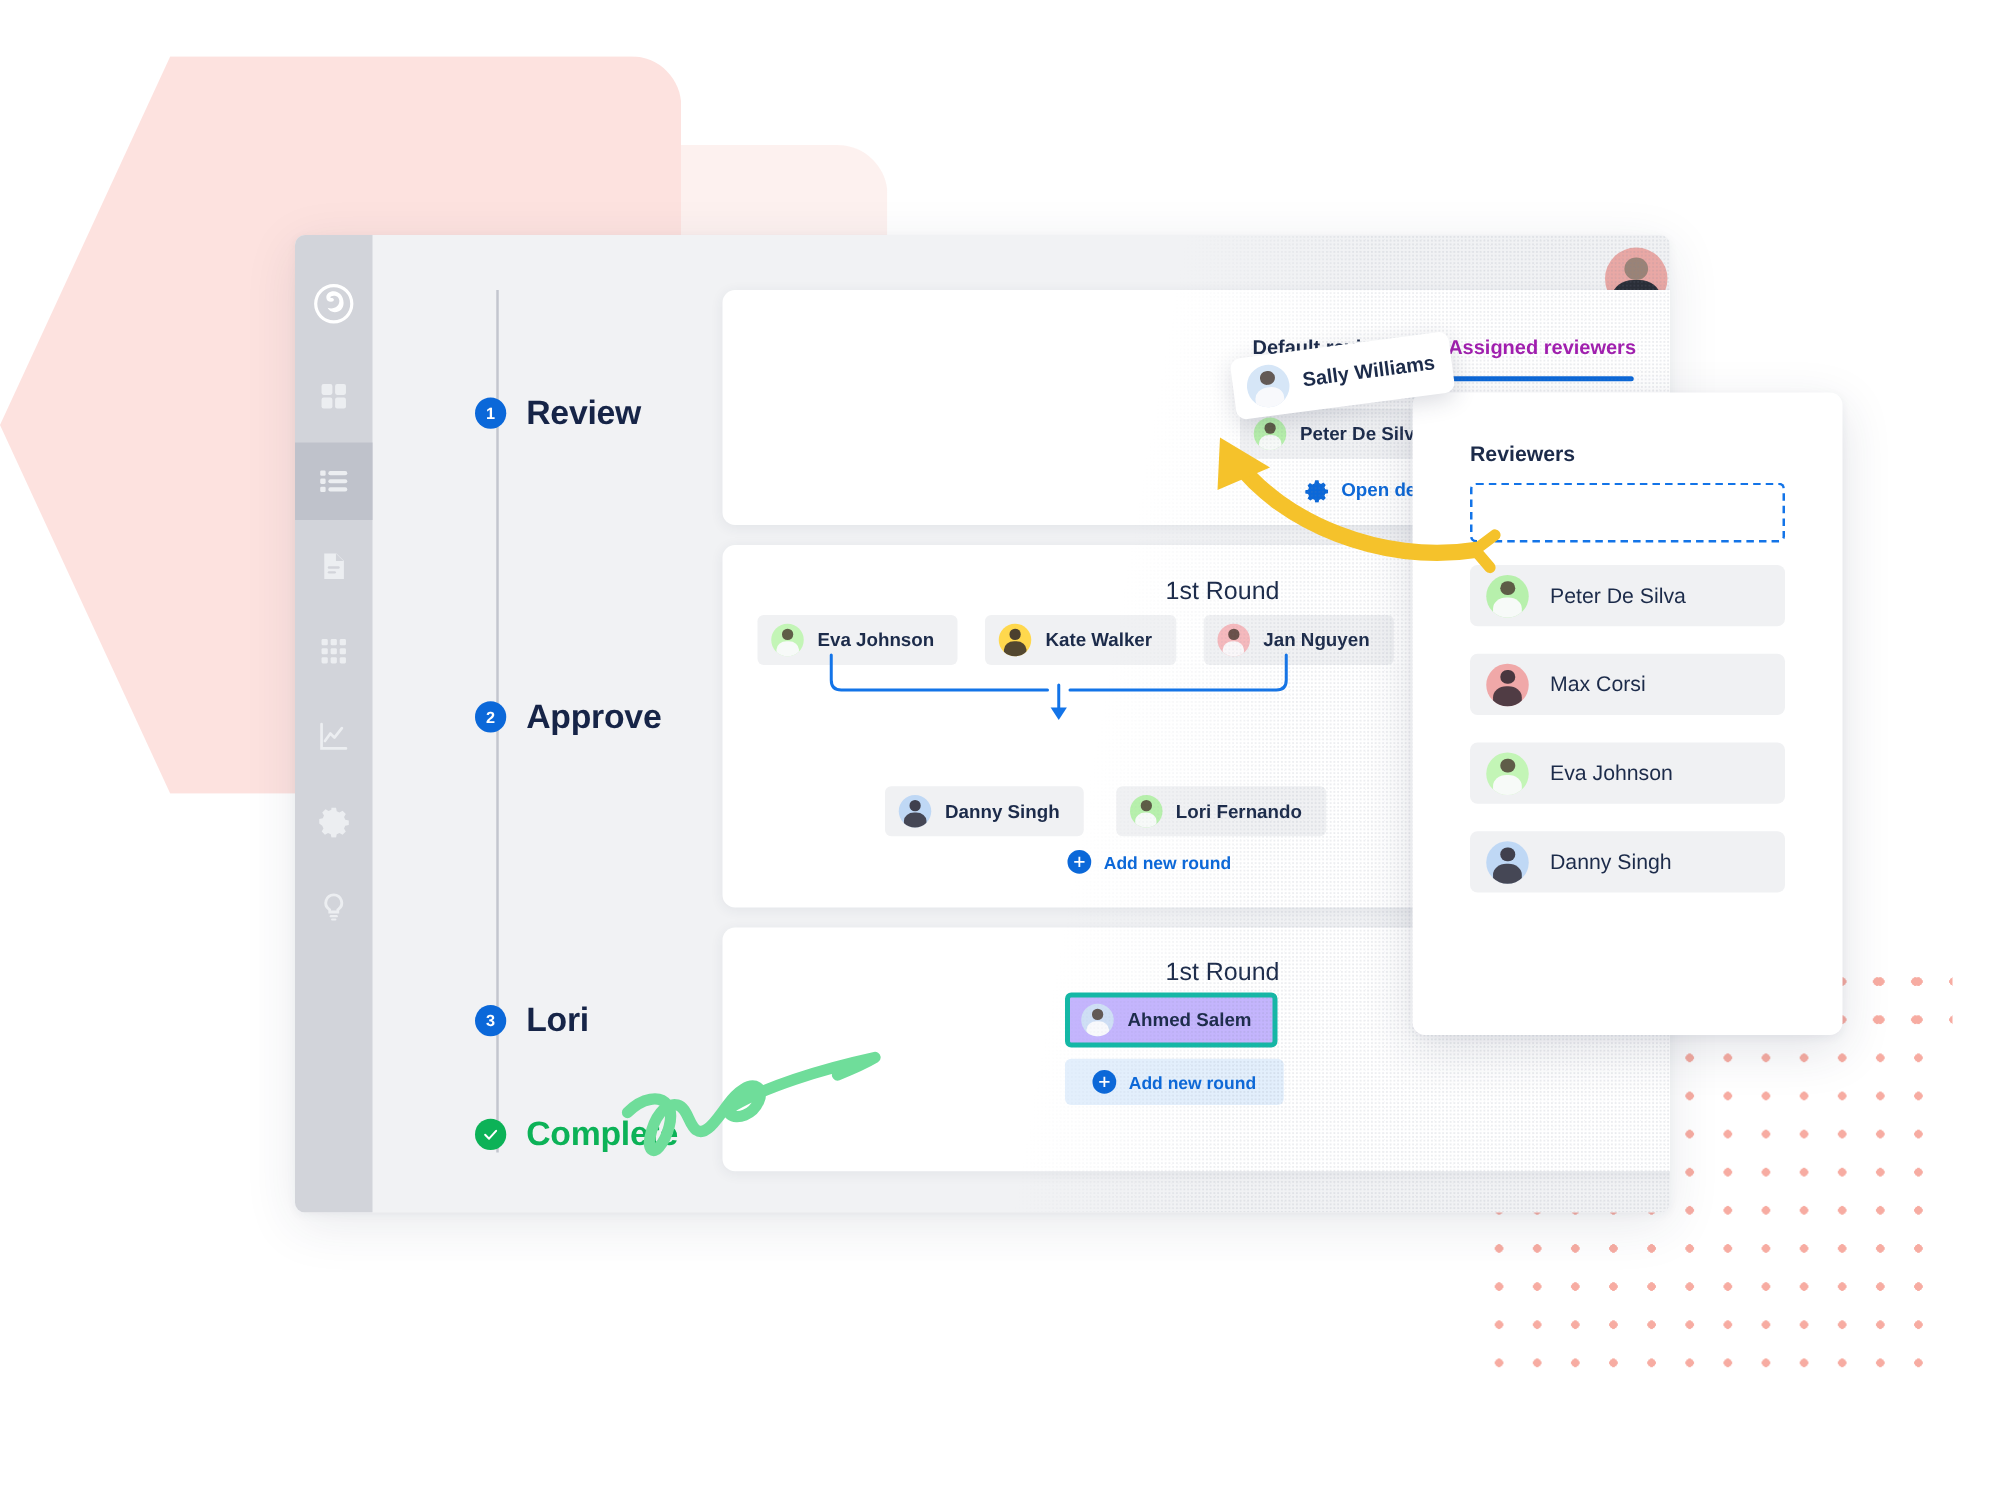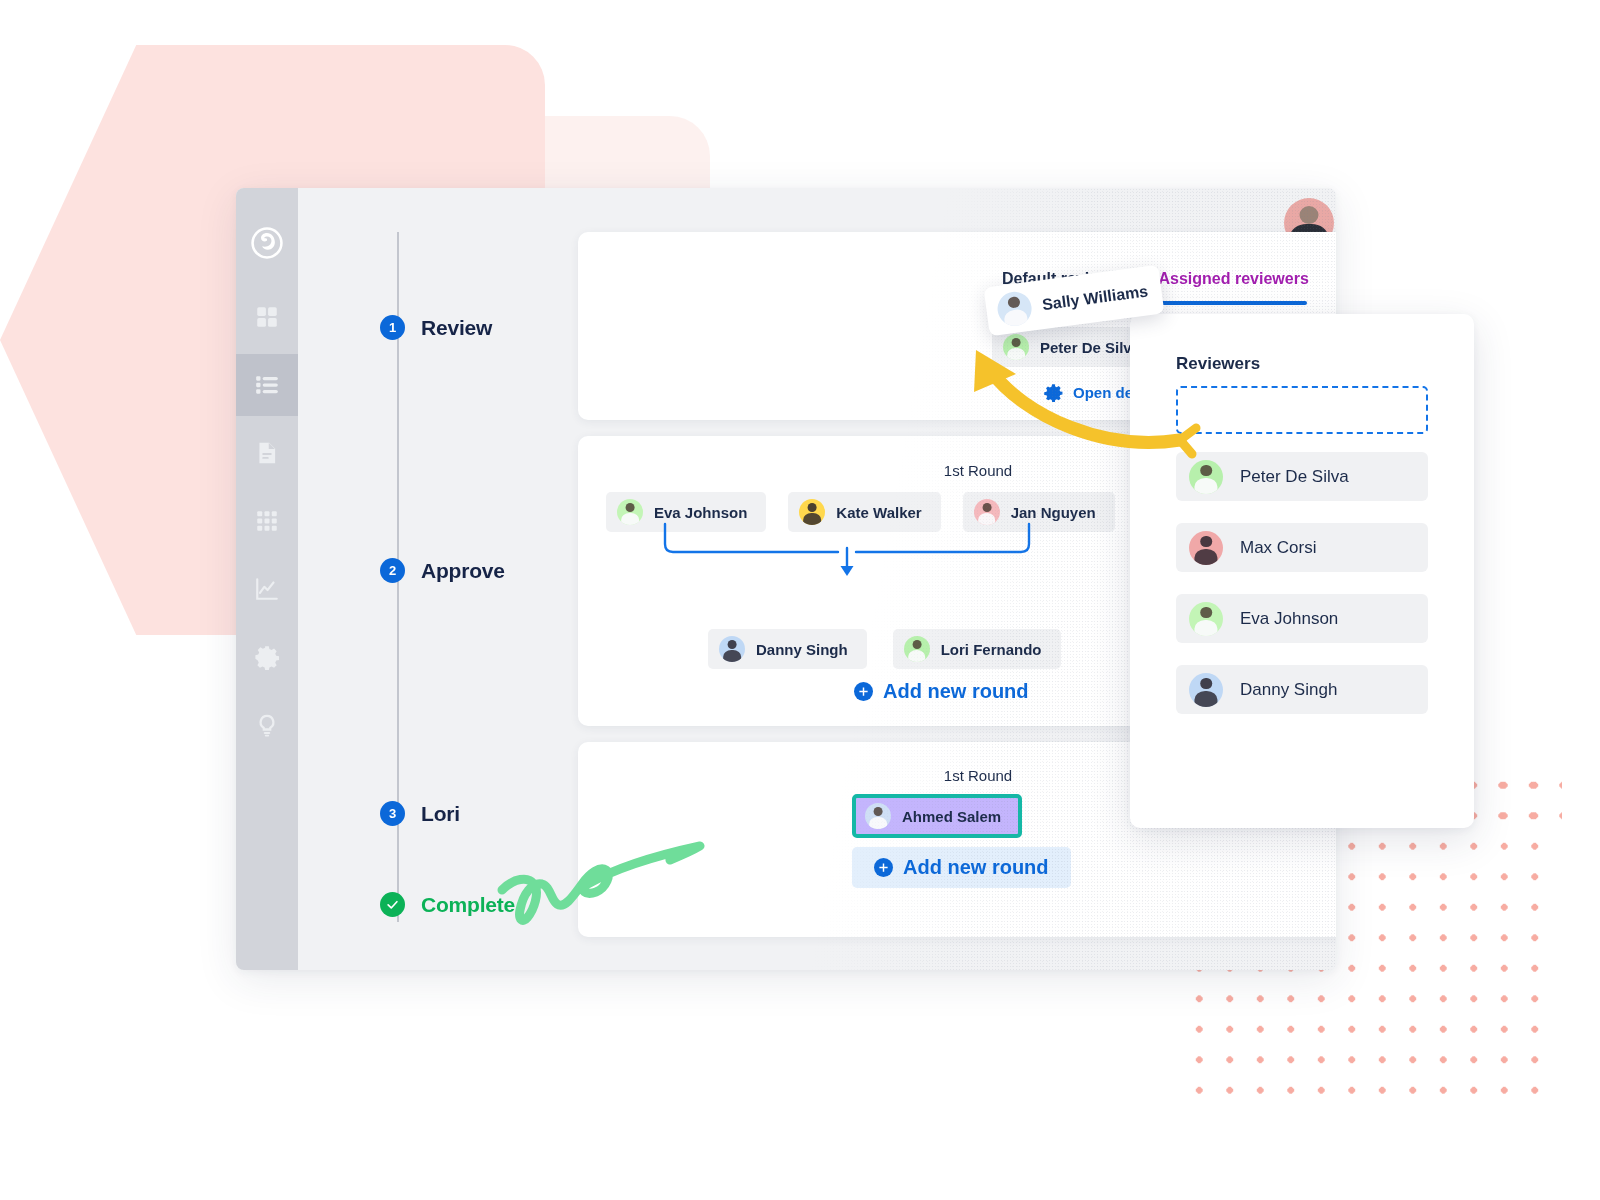--- a/index.html
+++ b/index.html
@@ -84,21 +84,21 @@
     width: 25px; height: 25px; border-radius: 50%;
     background: #0b68d9; color: #fff;
     font-size: 13px; font-weight: bold;
     display: flex; align-items: center; justify-content: center;
     position: relative; z-index: 2;
     font-family: "Liberation Sans", sans-serif;
   }
   .step-badge.done { background: #0cb257; }
   .step-badge.done svg { width: 15px; height: 15px; fill:none; stroke:#fff; stroke-width:2.6; stroke-linecap:round; stroke-linejoin:round; }
   .step-label {
-    font-size: 21px; font-weight: bold; color: #162447;
+    font-size: 27px; font-weight: bold; color: #162447;
     letter-spacing: -0.2px;
   }
   .step-label.green { color: #0cb257; }
   .step-1 { top: 127px; }
   .step-2 { top: 370px; }
   .step-3 { top: 613px; }
   .step-4 { top: 704px; }
 
   
   .card {
@@ -173,33 +173,33 @@
     position: absolute; left: 466px; top: 151px;
     display: flex; align-items: center; gap: 10px;
     font-size: 15px; font-weight: bold; color: #0b68d9;
     white-space: nowrap;
   }
   .gear-ic { width: 19px; height: 19px; }
   .gear-ic svg { width: 100%; height: 100%; fill: #0b68d9; }
 
   
   .round-label {
-    position: absolute; font-size: 15px; color: #1c2b4a; text-align: center;
+    position: absolute; font-size: 20px; color: #1c2b4a; text-align: center;
     white-space: nowrap;
   }
 
   .chiprow { position: absolute; display: flex; }
 
   
   .connector { position: absolute; }
   .connector svg { display:block; }
 
   .addround {
     position: absolute; display: inline-flex; align-items: center; gap: 10px;
-    font-size: 20px; font-weight: bold; color: #0b68d9; white-space: nowrap;
+    font-size: 14px; font-weight: bold; color: #0b68d9; white-space: nowrap;
   }
   .addround.boxed {
     background: #e3effc; border-radius: 5px; padding: 9px 22px;
   }
   .addround .pl {
     width: 19px; height: 19px; border-radius: 50%; background: #0b68d9;
     display: flex; align-items: center; justify-content: center; flex: 0 0 19px;
   }
   .addround .pl svg { width: 11px; height: 11px; fill: #fff; }
 

